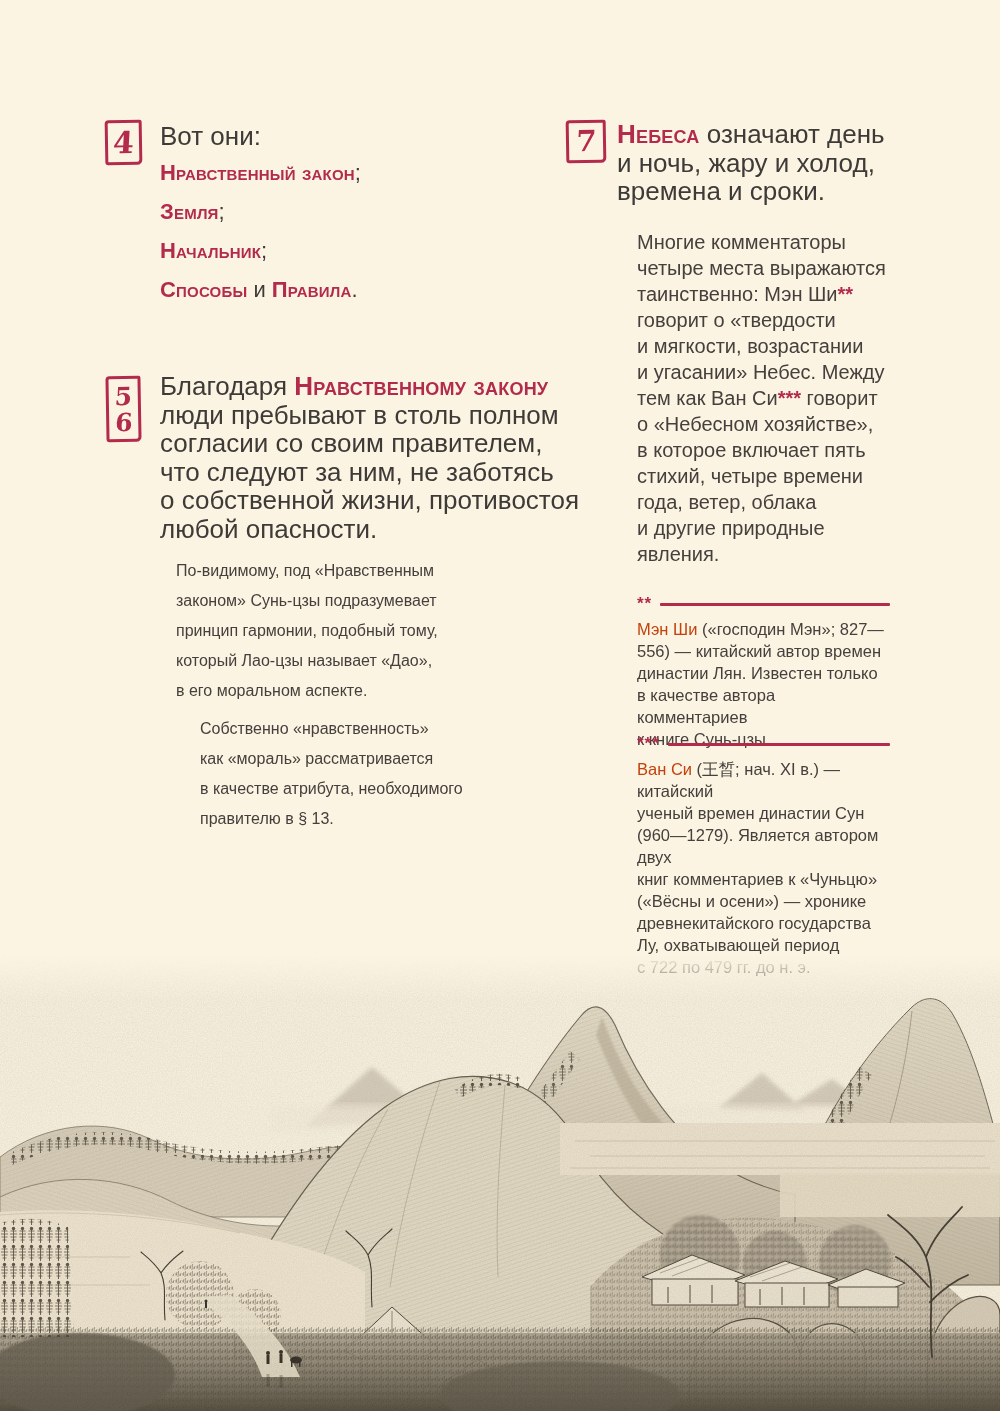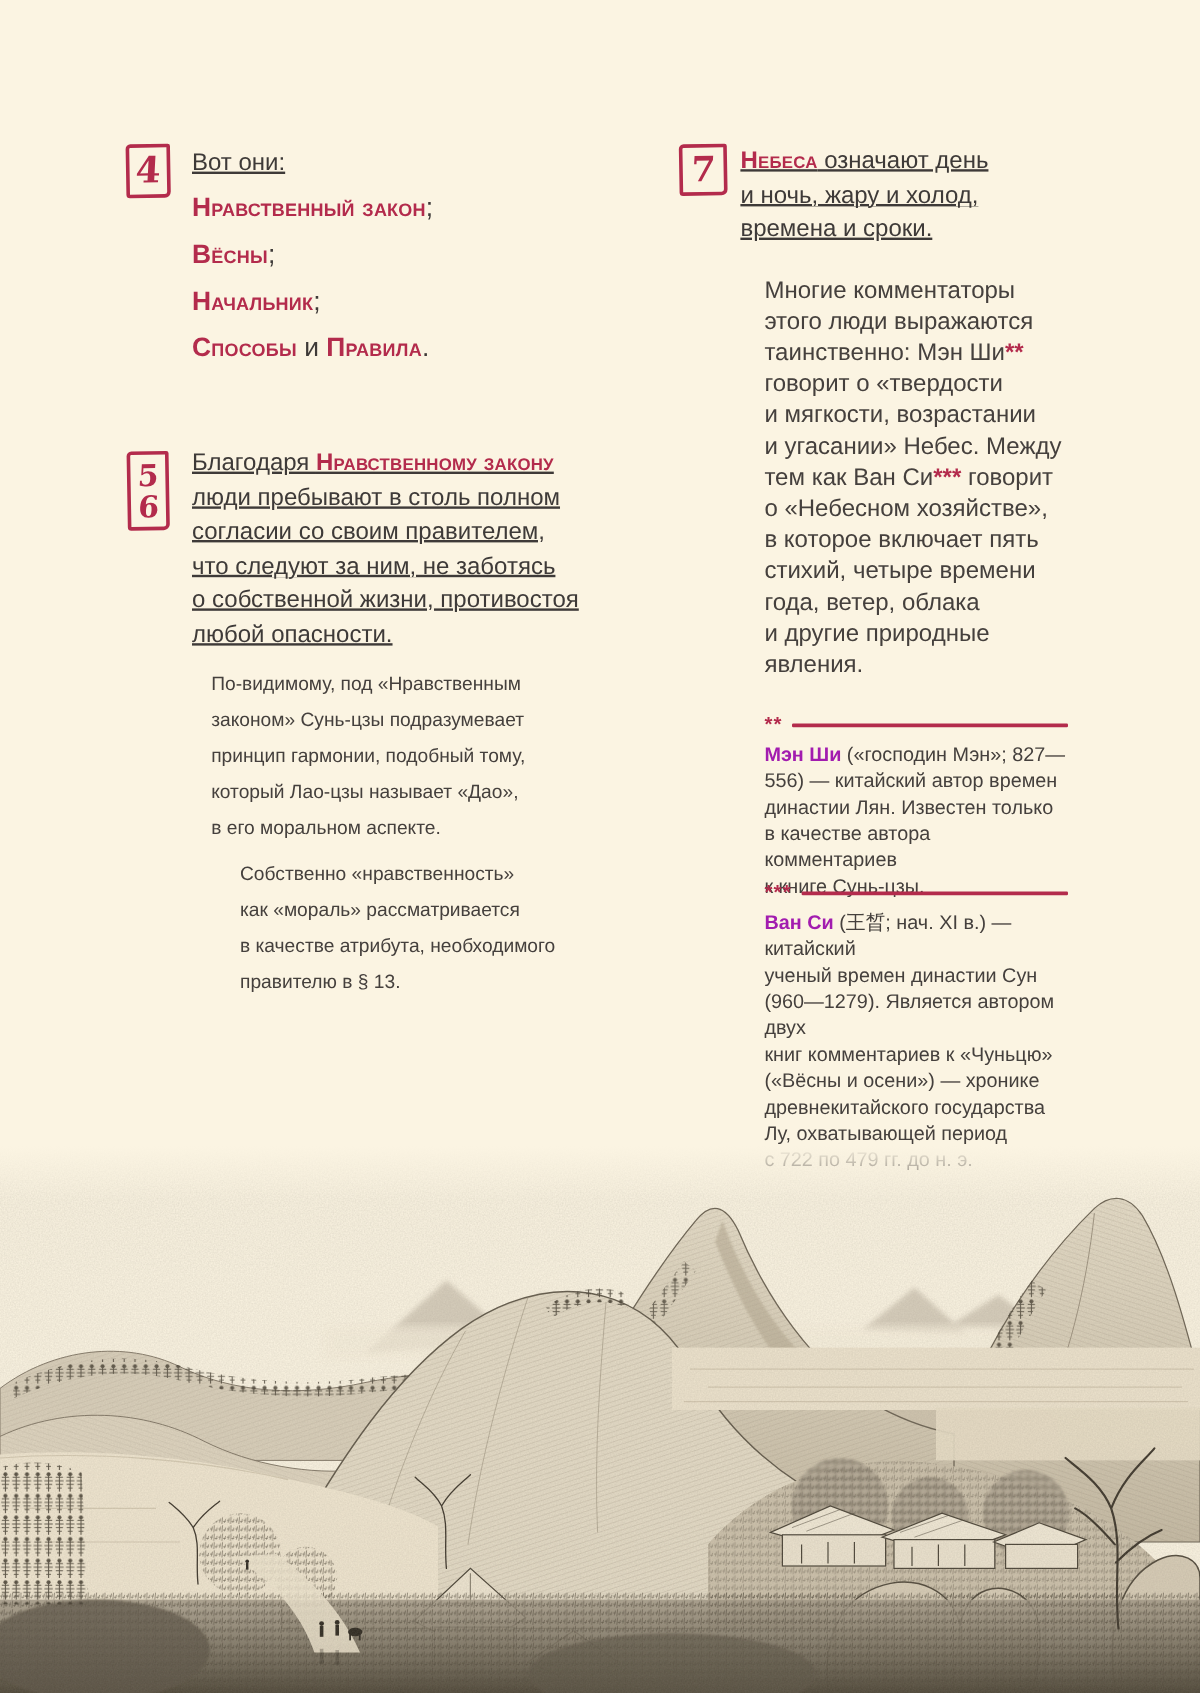--- a/index.html
+++ b/index.html
@@ -7,48 +7,48 @@
        background:#fbf4e2;font-family:"Liberation Sans",sans-serif;color:#3e3a38;}
   .page{position:absolute;inset:0;}
   
   .seal{position:absolute;border:3px solid #b32b4c;border-radius:4px 2px 5px 3px;
         color:#b32b4c;display:flex;flex-direction:column;align-items:center;justify-content:center;
         font-family:"DejaVu Serif",serif;font-weight:bold;box-sizing:border-box;
         transform:rotate(-1deg);}
   .seal .n{line-height:1;transform:skewX(-4deg);}
   
   .abs{position:absolute;}
-  .main-text{font-size:20px;line-height:28.5px;color:#3e3a38;white-space:pre-line;text-decoration:underline;}
+  .main-text{font-size:26px;line-height:28.5px;color:#3e3a38;white-space:pre-line;}
   .term{color:#b32b4c;font-weight:bold;font-variant:small-caps;letter-spacing:.2px;margin-top:31px;}
   .list-item{font-size:22px;line-height:25px;margin-bottom:14px;white-space:pre-line;}
   .comment{font-size:16px;line-height:30px;white-space:pre-line;color:#45403d;}
   .rcomment{font-size:20px;line-height:26px;white-space:pre-line;color:#45403d;}
   .red{color:#b32b4c;font-weight:bold;}
   .fn{width:253px;}
   .fn-head{display:flex;align-items:center;gap:8px;height:14px;}
   .fn-marker{color:#b32b4c;font-weight:bold;font-size:17px;letter-spacing:1px;line-height:14px;}
   .fn-rule{flex:1;height:3px;background:#b32b4c;border-radius:1px;}
   .fn-text{margin-top:7px;font-size:16.5px;line-height:22px;white-space:pre-line;color:#45403d;}
-  .fn-name{color:#a21caf;font-weight:bold;}
+  .fn-name{color:#c2410c;font-weight:normal;}
   
   .painting{position:absolute;left:0;top:955px;width:1000px;height:456px;}
 </style>
 </head>
 <body>
 
 <div class="page">
 
   <div class="seal abs" style="left:105px;top:120px;width:37px;height:45px;font-size:30px;">
     <span class="n">4</span>
   </div>
   <div class="abs main-text" style="left:160px;top:122px;width:420px;">Вот они:</div>
 
   <div class="abs" style="left:160px;top:160px;width:430px;">
     <div class="list-item"><span class="term">Нравственный закон</span><span>;</span></div>
-    <div class="list-item"><span class="term">Вёсны</span><span>;</span></div>
+    <div class="list-item"><span class="term">Земля</span><span>;</span></div>
     <div class="list-item"><span class="term">Начальник</span><span>;</span></div>
     <div class="list-item"><span class="term">Способы</span><span> и </span><span class="term">Правила</span><span>.</span></div>
   </div>
 
   <div class="seal abs" style="left:106px;top:376px;width:35px;height:66px;font-size:25px;gap:1px;">
     <span class="n">5</span>
     <span class="n">6</span>
   </div>
   <div class="abs main-text" style="left:160px;top:372px;width:440px;"><span>Благодаря </span><span class="term">Нравственному закону</span><span>
 люди пребывают в столь полном
@@ -68,21 +68,21 @@
 правителю в § 13.</div>
 
   <div class="seal abs" style="left:566px;top:120px;width:40px;height:43px;font-size:29px;">
     <span class="n">7</span>
   </div>
   <div class="abs main-text" style="left:617px;top:120px;width:310px;"><span class="term">Небеса</span><span> означают день
 и ночь, жару и холод,
 времена и сроки.</span></div>
 
   <div class="abs rcomment" style="left:637px;top:229px;width:290px;"><span>Многие комментаторы
-этого люди выражаются
+четыре места выражаются
 таинственно: Мэн Ши</span><span class="red">**</span><span> говорит о «твердости
 и мягкости, возрастании
 и угасании» Небес. Между
 тем как Ван Си</span><span class="red">***</span><span> говорит
 о «Небесном хозяйстве»,
 в которое включает пять
 стихий, четыре времени
 года, ветер, облака
 и другие природные
 явления.</span></div>

